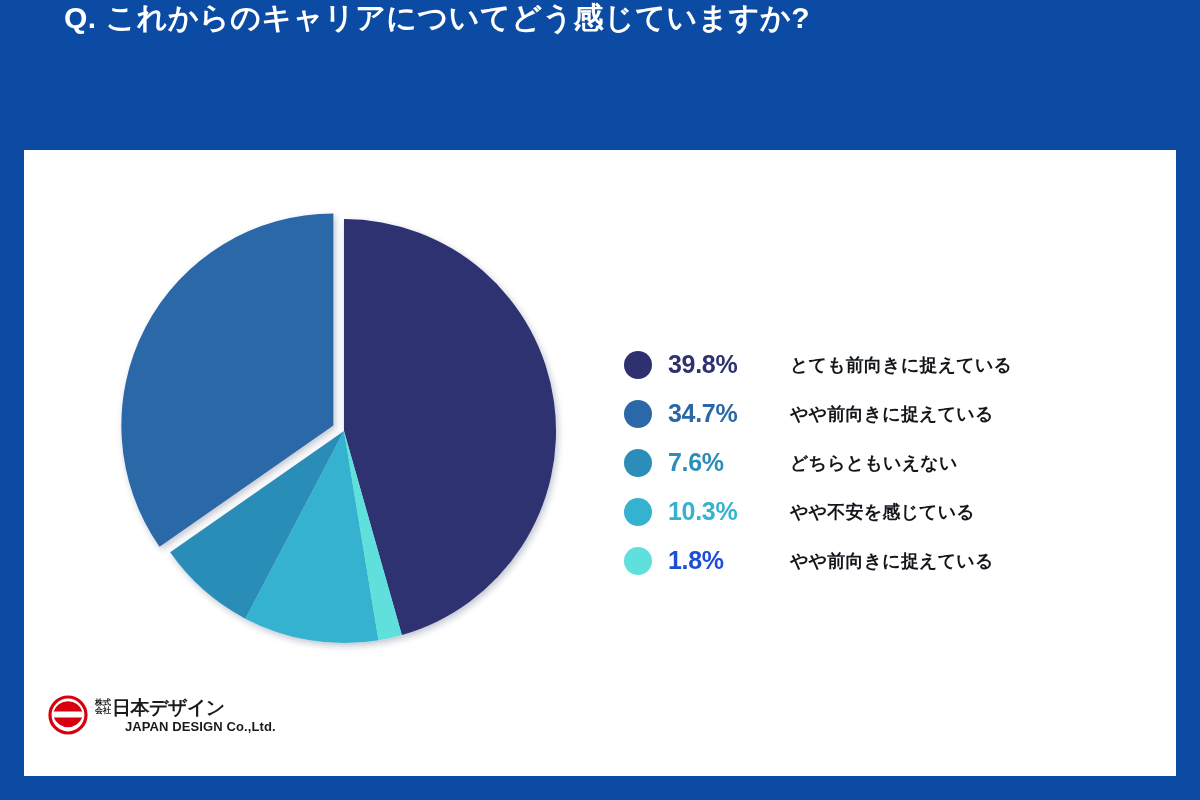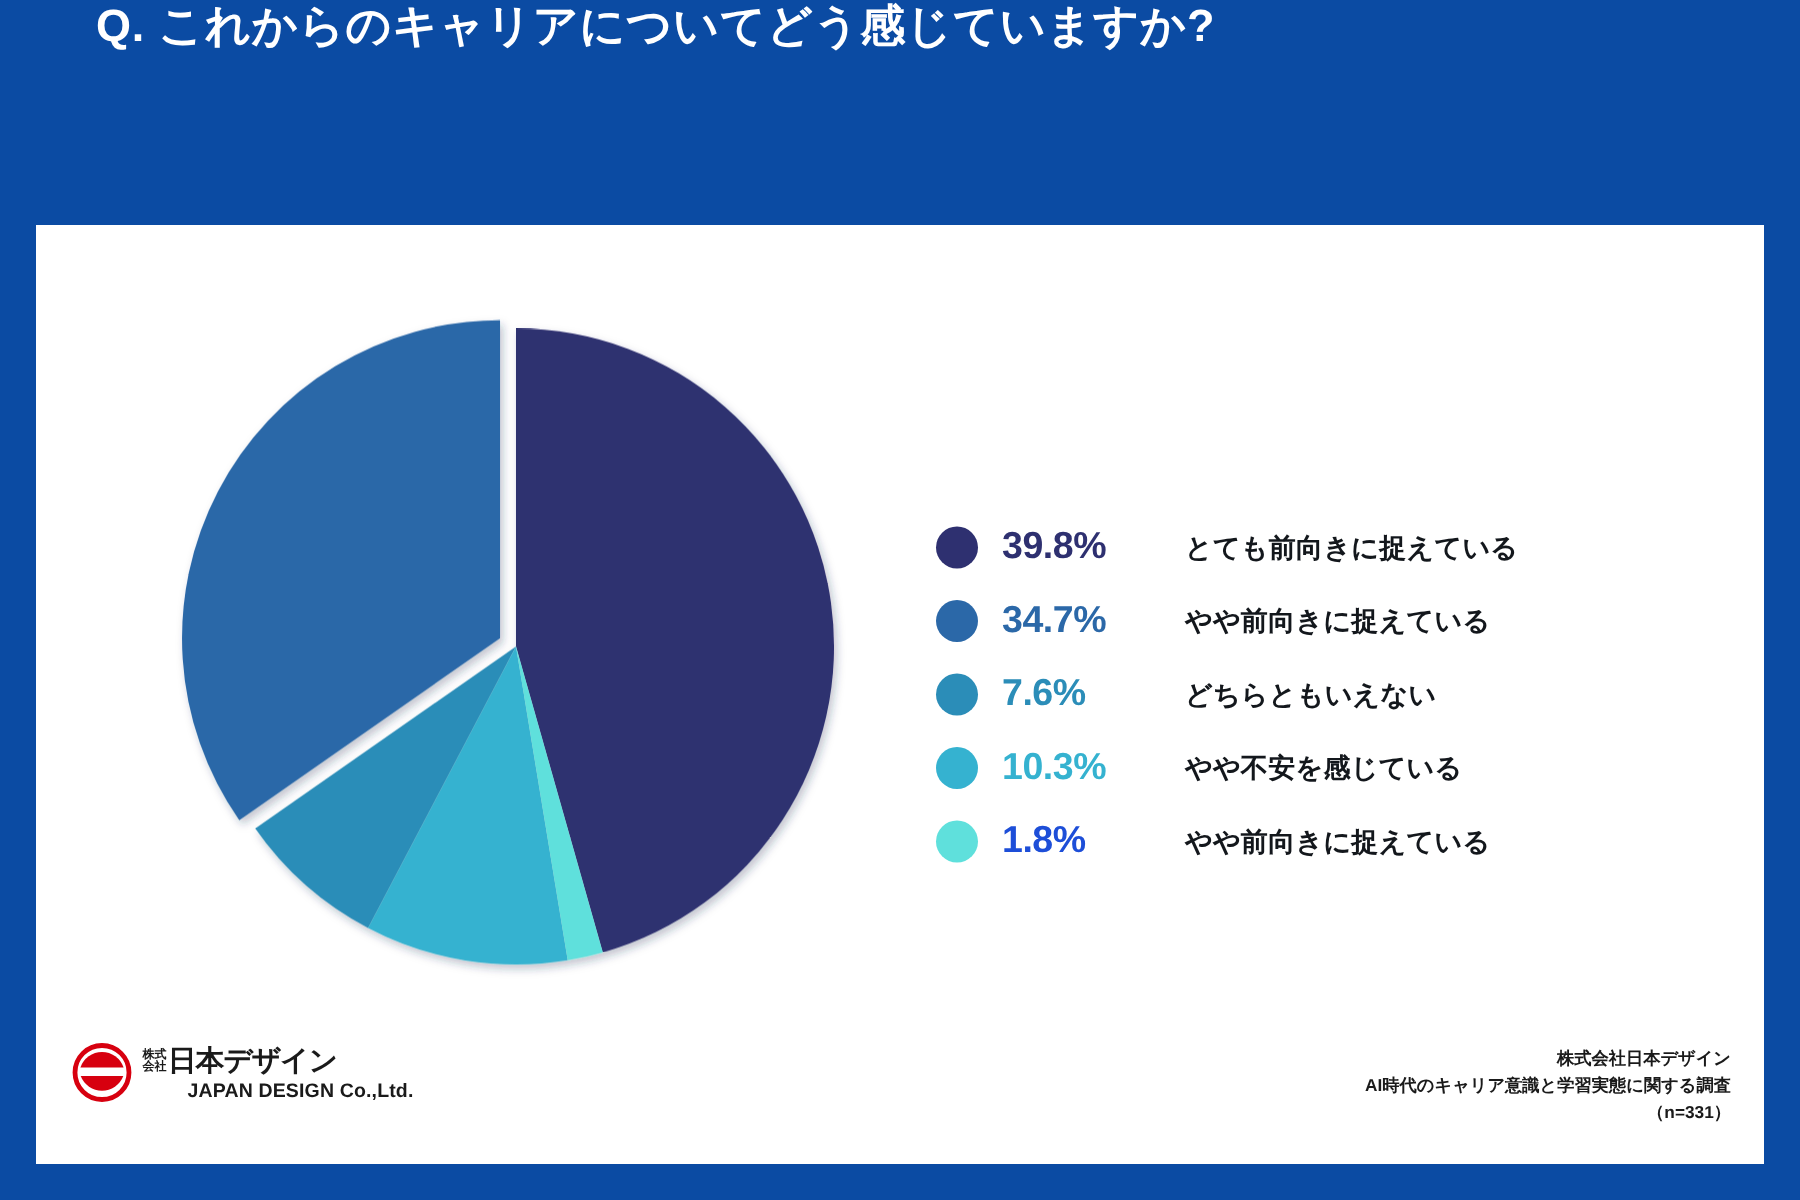--- a/index.html
+++ b/index.html
@@ -228,20 +228,15 @@
           <span class="logo-jp-small">
             <span>株式</span>
             <span>会社</span>
           </span>
           <span class="logo-jp-main">日本デザイン</span>
         </div>
         <div class="logo-en">JAPAN DESIGN Co.,Ltd.</div>
       </div>
     </div>
 
-    <div class="credit">
-      <div>株式会社日本デザイン</div>
-      <div>AI時代のキャリア意識と学習実態に関する調査</div>
-      <div>（n=331）</div>
-    </div>
 
   </div>
 </div>
 
 </body></html>

